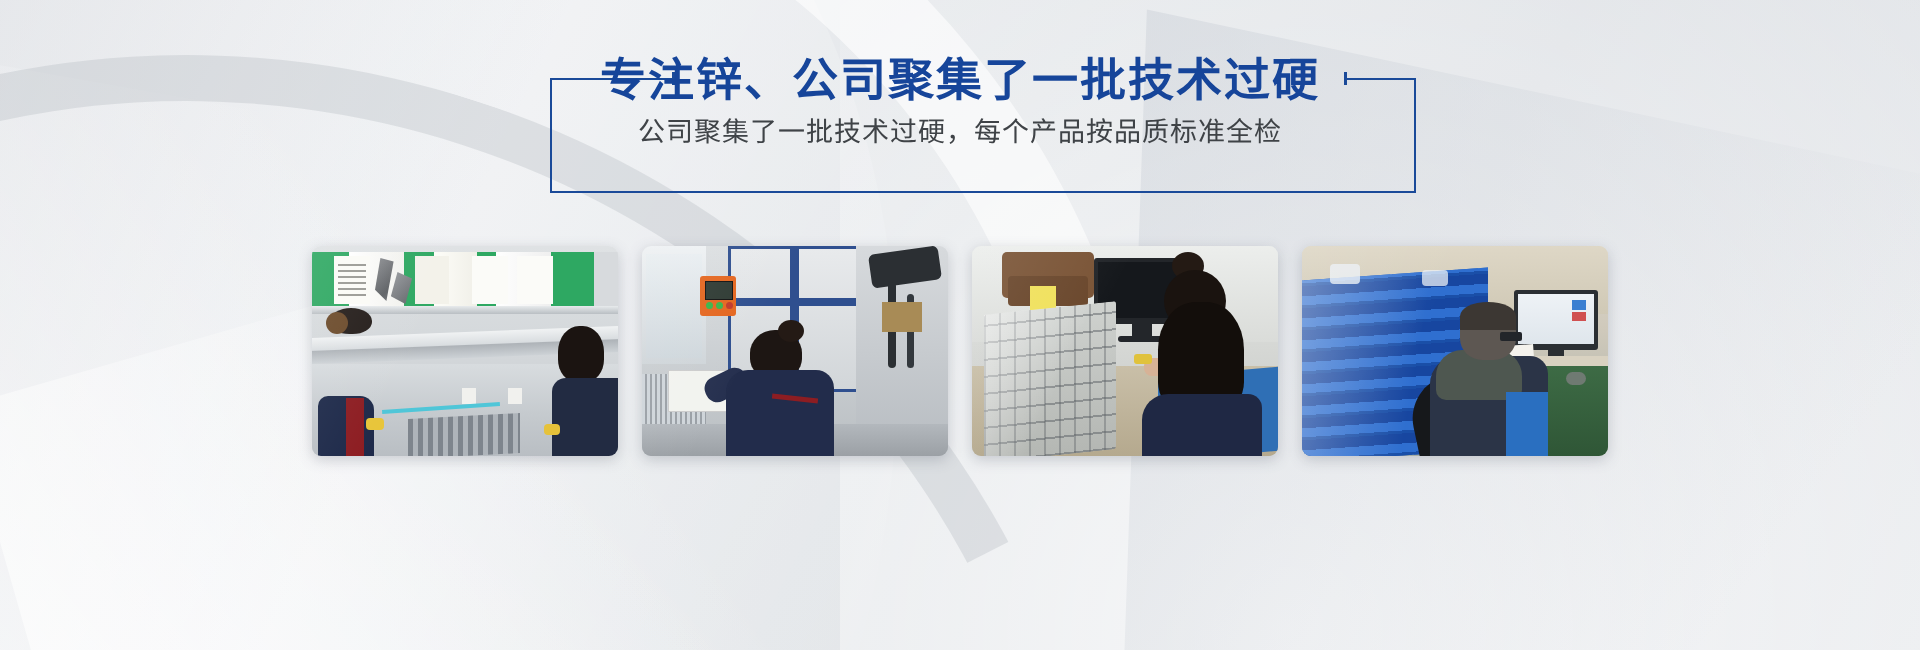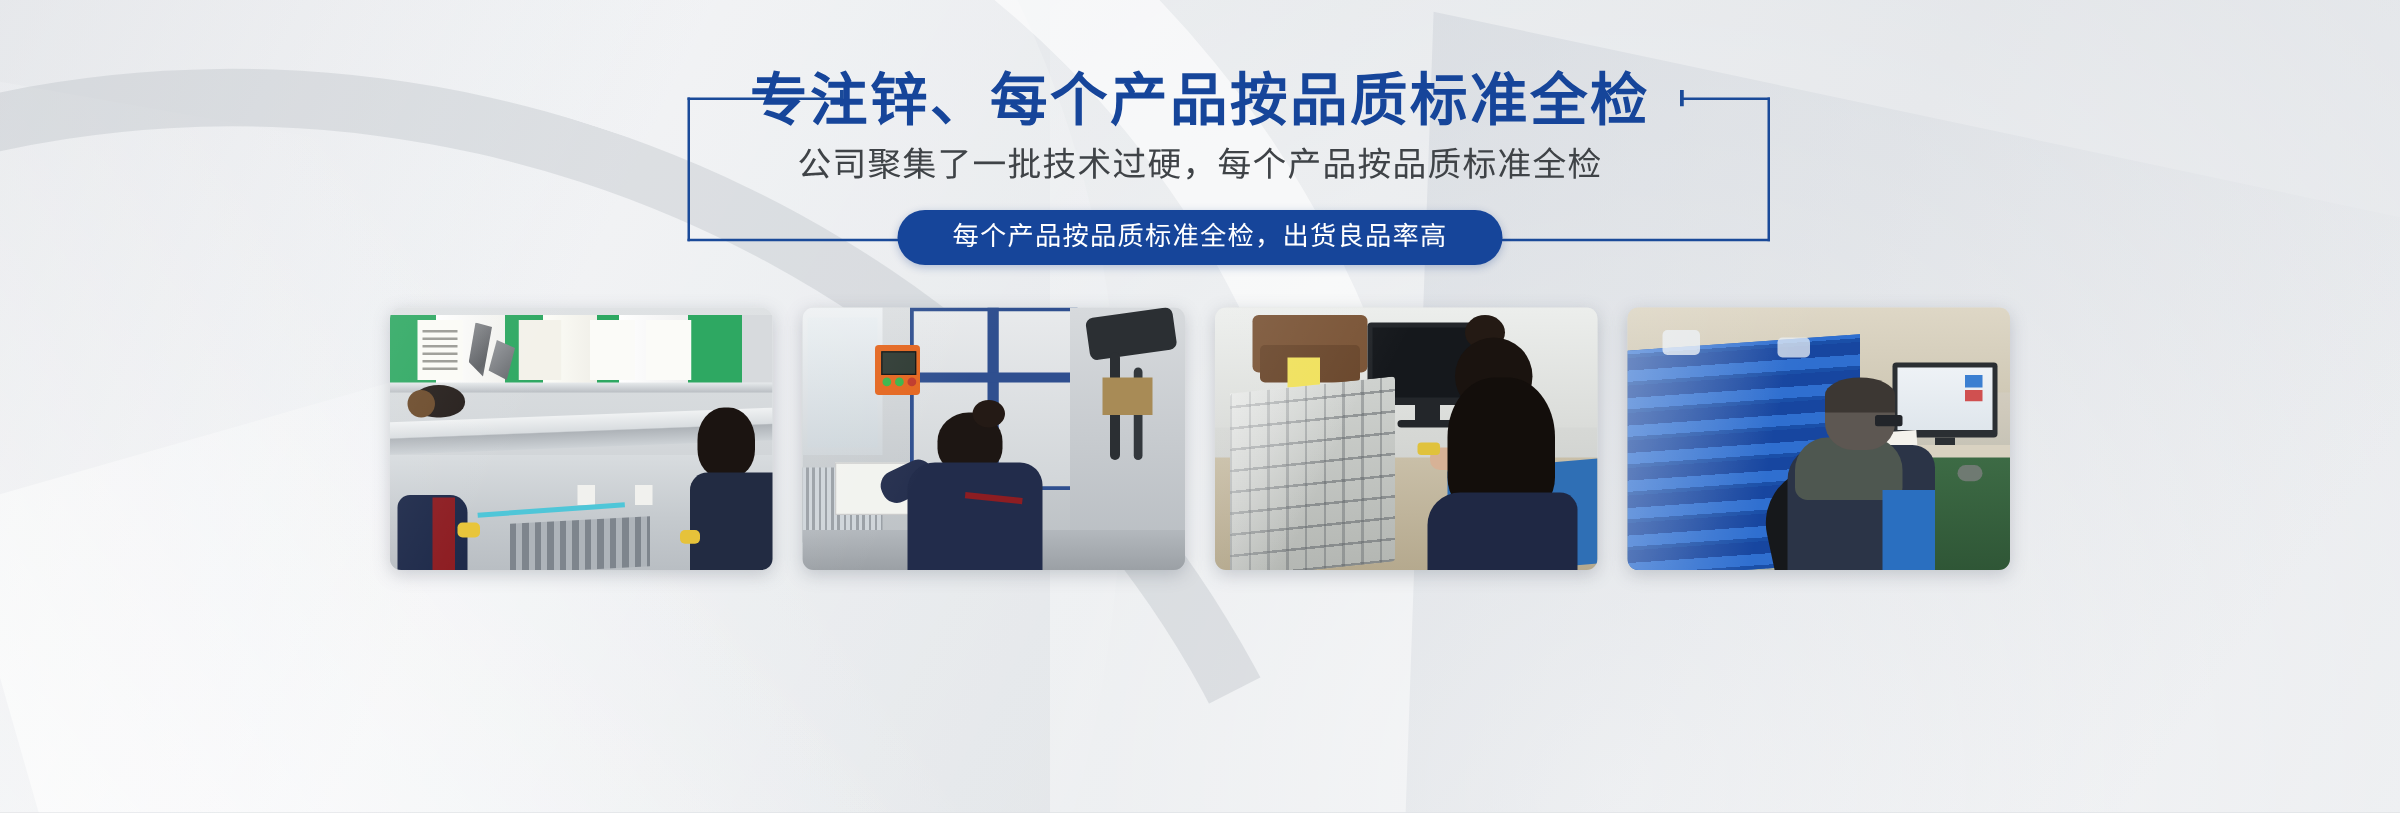--- a/index.html
+++ b/index.html
@@ -262,26 +262,23 @@
   <div class="arc arcC"></div>
   <div class="arc arcD"></div>
 
   <div class="textwrap">
     <div class="frame"></div>
     <div class="frame-top-l"></div>
     <div class="frame-top-r"></div>
     <div class="tick-l"></div>
     <div class="tick-r"></div>
 
-    <div class="headline">专注锌、每个产品按品质标准全检</div>
+    <div class="headline">专注锌、公司聚集了一批技术过硬</div>
     <div class="subline">公司聚集了一批技术过硬，每个产品按品质标准全检</div>
 
-    <div class="pillrow">
-      <div class="pill">每个产品按品质标准全检，出货良品率高</div>
-    </div>
   </div>
 
   <div class="strip">
 
     <div class="photo p1">
       <div class="ly wallgreen"></div>
       <div class="ly doc1">
         <i style="top:8px"></i>
           <i style="top:14px"></i>
           <i style="top:20px"></i>

